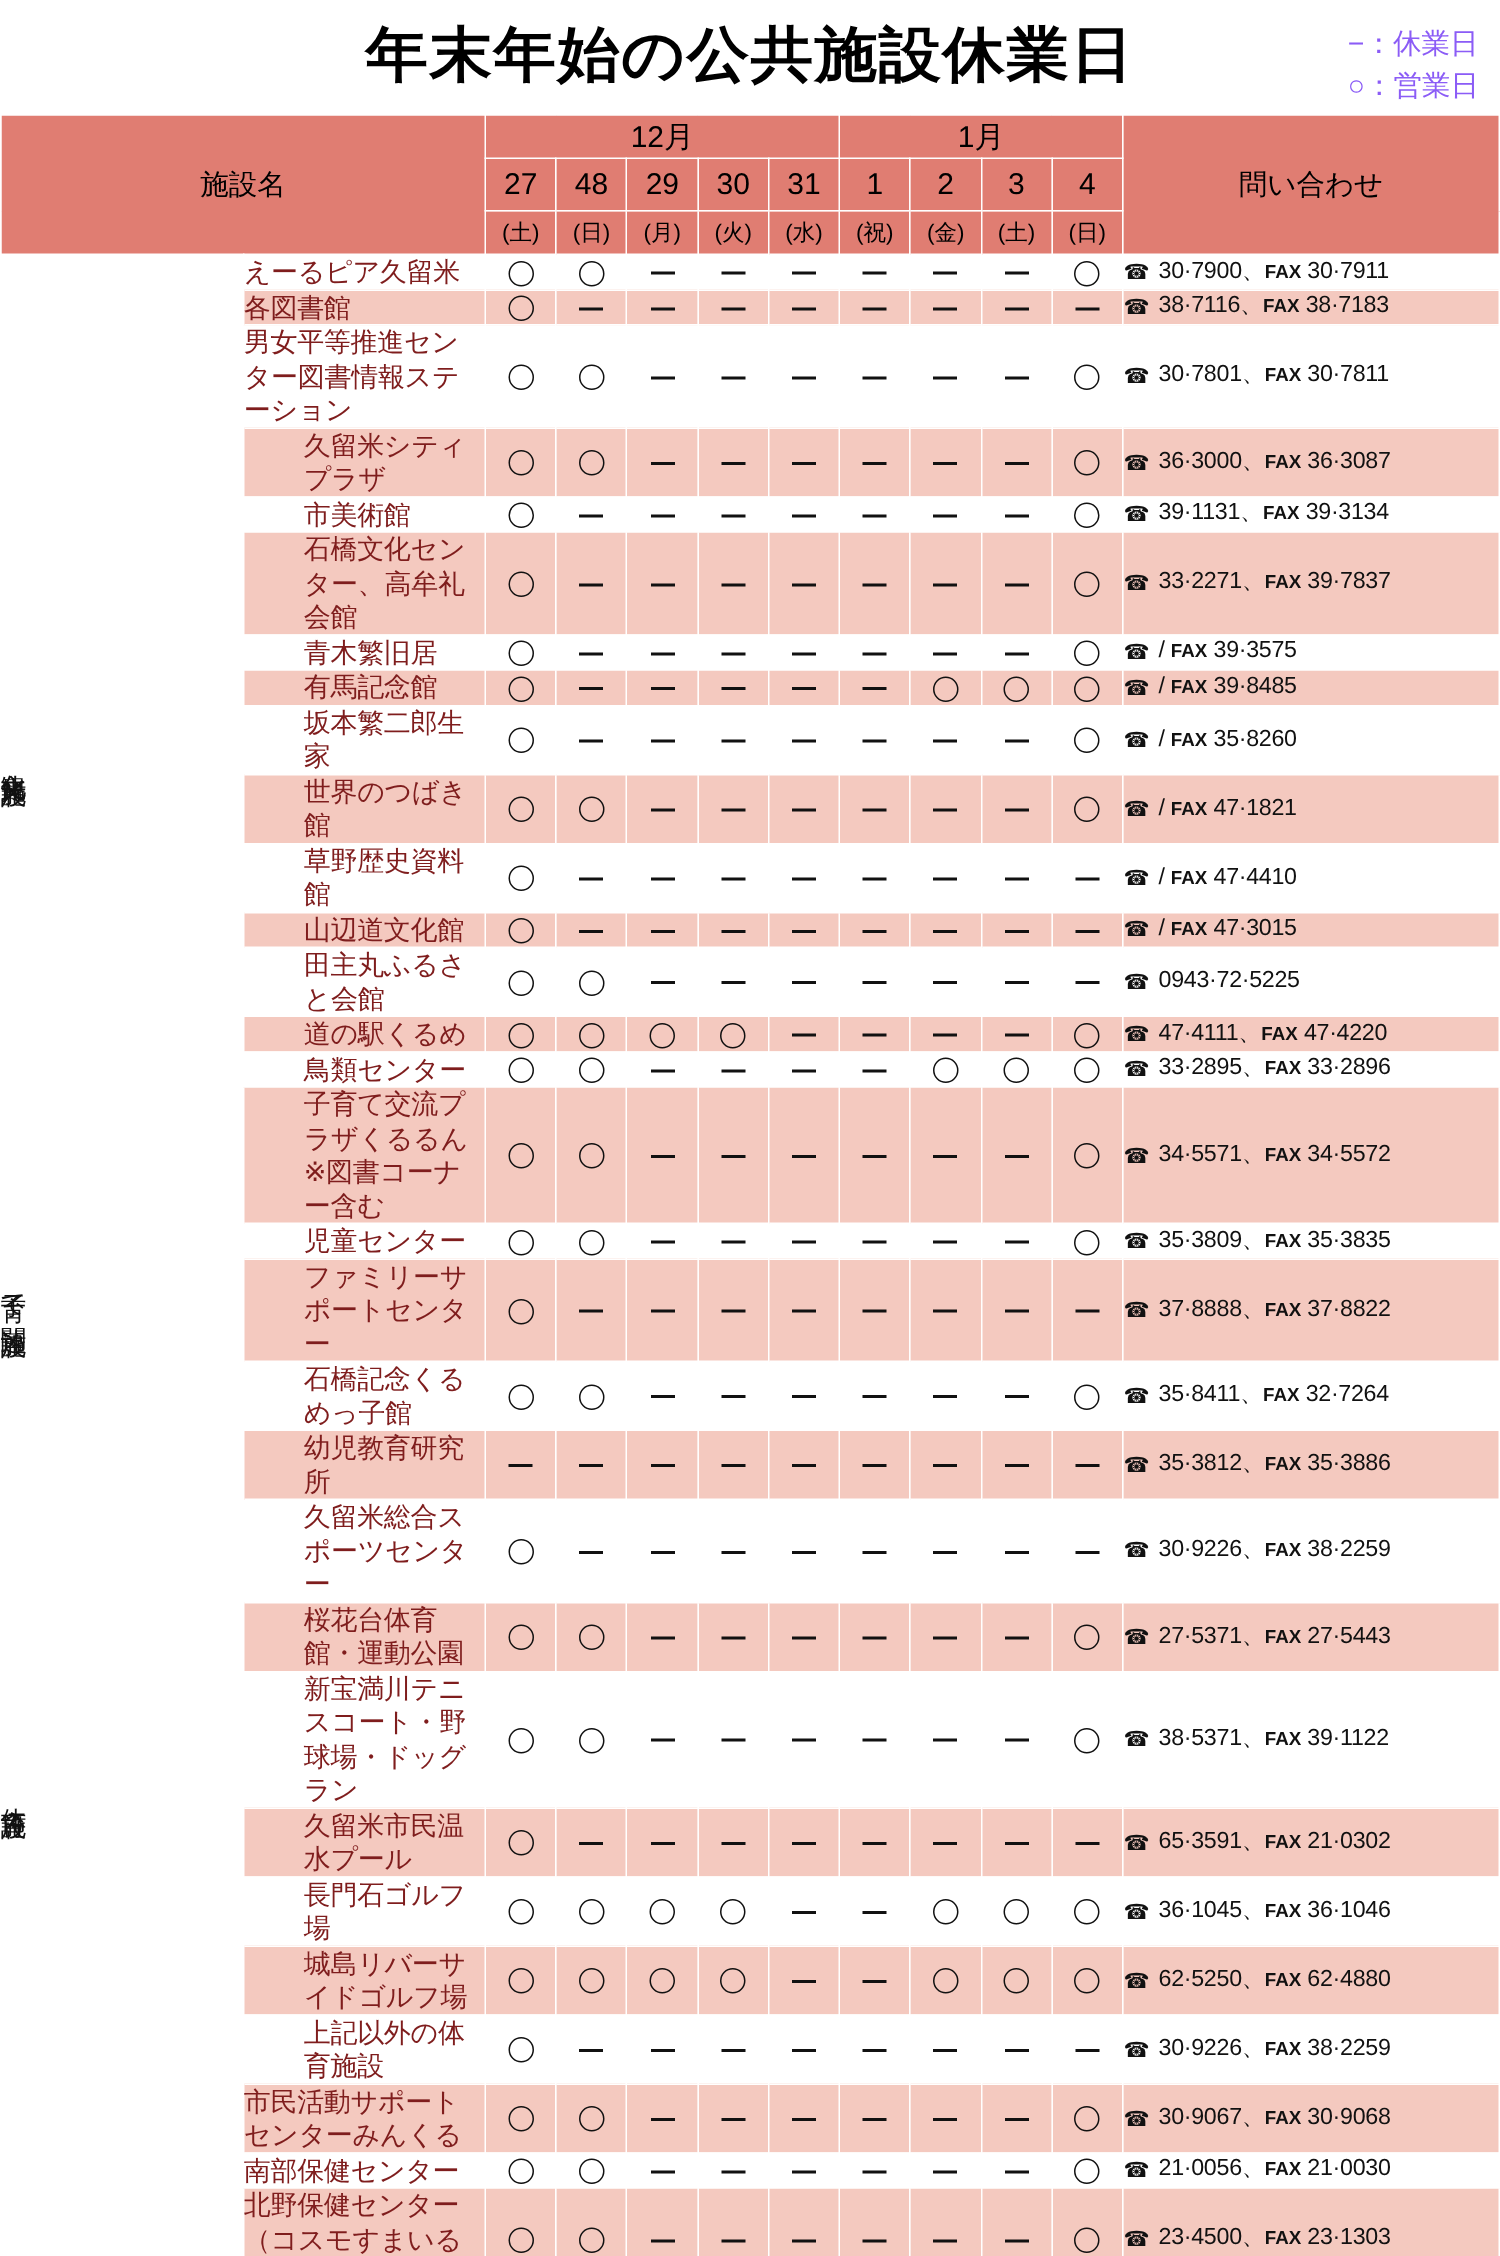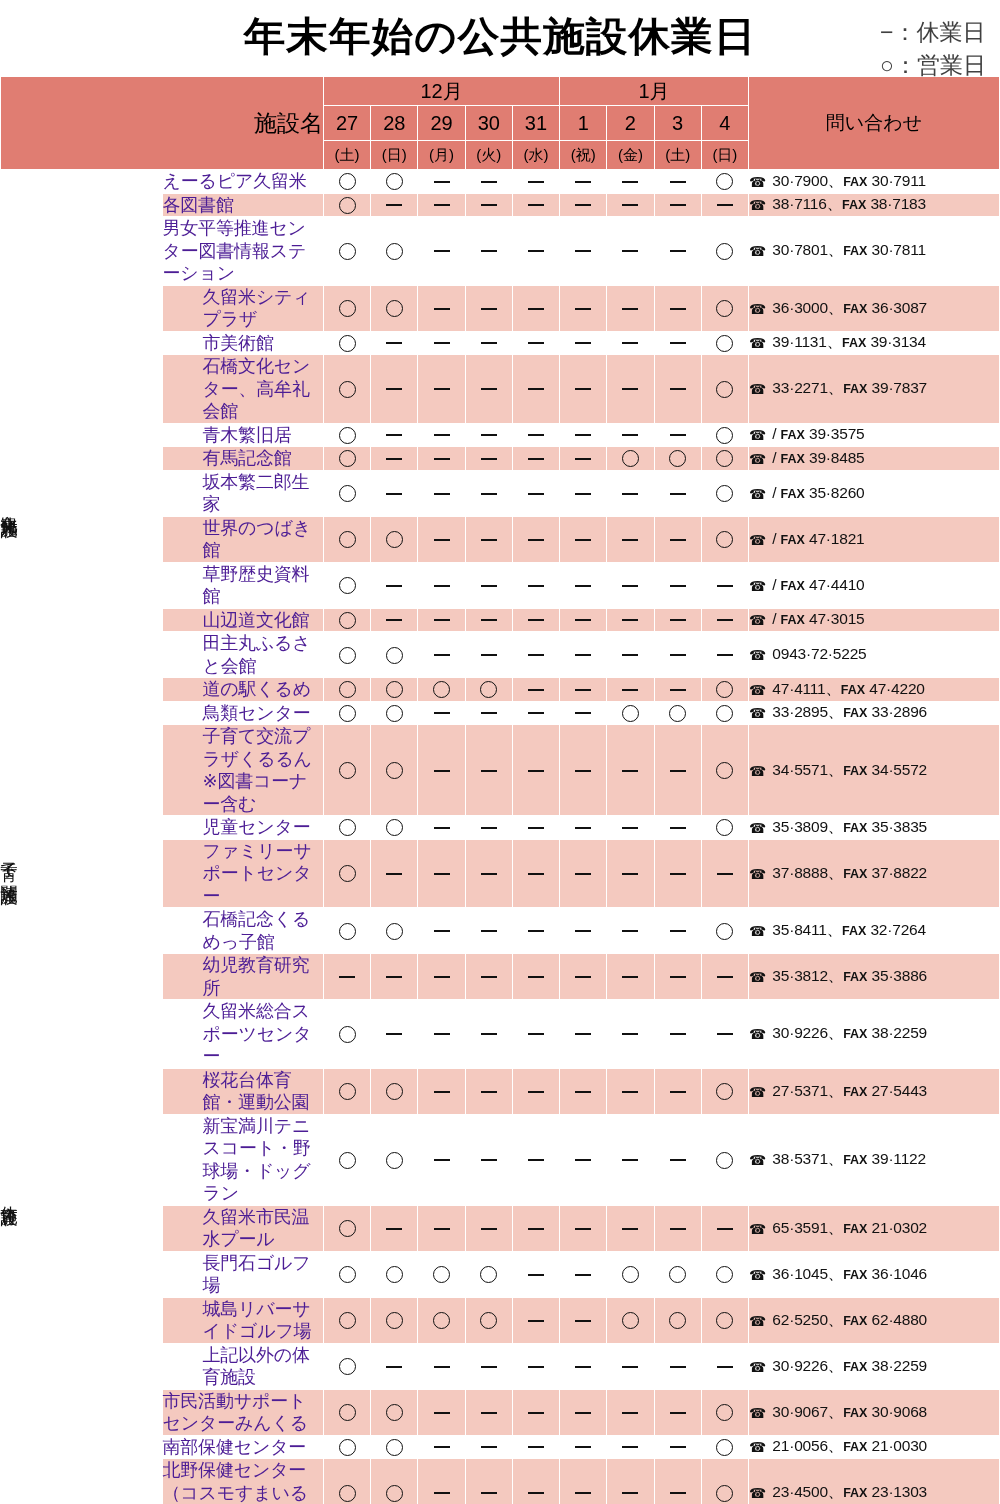--- a/index.html
+++ b/index.html
@@ -38,23 +38,23 @@
     font-weight: bold;
     letter-spacing: 1px;
     color: #000;
     transform: scaleX(1.04);
   }
   .legend {
     position: absolute;
     right: 14px;
     top: 16px;
     text-align: left;
-    font-size: 23px;
+    font-size: 19px;
     line-height: 1.45;
-    color: #404040;
+    color: #8b5cf6;
   }
   .legend div { white-space: nowrap; }
 
   
   table.sched {
     border-collapse: collapse;
     width: 1000px;
     table-layout: fixed;
   }
   table.sched td, table.sched th {
@@ -63,21 +63,21 @@
     vertical-align: middle;
   }
 
   
   thead th {
     background: #e07d72;
     color: #000;
     font-weight: normal;
     text-align: center;
   }
-  .th-name   { width: 322px; font-size: 23px; text-align: right; }
+  .th-name   { width: 322px; font-size: 19px; }
   .th-month  { font-size: 20px; height: 28px; }
   .th-day    { font-size: 20px; height: 34px; }
   .th-wd     { font-size: 15px; height: 28px; }
   .th-contact{ width: 250px; font-size: 19px; }
   .daycol { width: 48px; }
 
   
   tbody tr.alt > td { background: #f4c9bf; }
   tbody tr > td { background: #ffffff; }
   tbody tr.alt > td.catcell,
@@ -101,21 +101,21 @@
     text-align: center;
     white-space: nowrap;
     color: #111;
   }
 
   td.namecell {
     font-size: 18px;
     padding: 6px 4px 6px 8px;
     line-height: 1.25;
     letter-spacing: -0.2px;
-    color: #4c1d95;
+    color: #7f1d1d;
   }
   td.namecell.indent { padding-left: 40px; }
 
   td.mark {
     text-align: center;
     font-size: 21px;
     line-height: 1;
     color: #111;
     font-family: "DejaVu Sans", sans-serif;
   }
@@ -170,21 +170,21 @@
   <table class="sched">
     <thead>
       <tr>
         <th class="th-name" rowspan="3" colspan="2">施設名</th>
         <th class="th-month" colspan="5">12月</th>
         <th class="th-month" colspan="4">1月</th>
         <th class="th-contact" rowspan="3">問い合わせ</th>
       </tr>
       <tr id="hdr-days">
           <th class="th-day daycol">27</th>
-          <th class="th-day daycol">28</th>
+          <th class="th-day daycol">48</th>
           <th class="th-day daycol">29</th>
           <th class="th-day daycol">30</th>
           <th class="th-day daycol">31</th>
           <th class="th-day daycol">1</th>
           <th class="th-day daycol">2</th>
           <th class="th-day daycol">3</th>
           <th class="th-day daycol">4</th>
         </tr>
       <tr id="hdr-wd">
           <th class="th-wd daycol">(土)</th>

